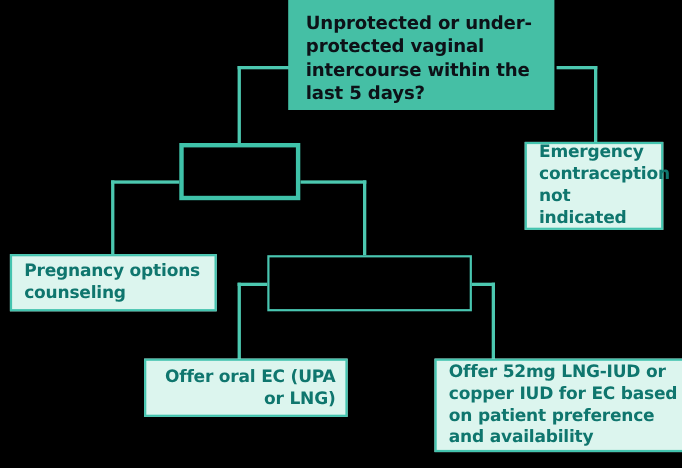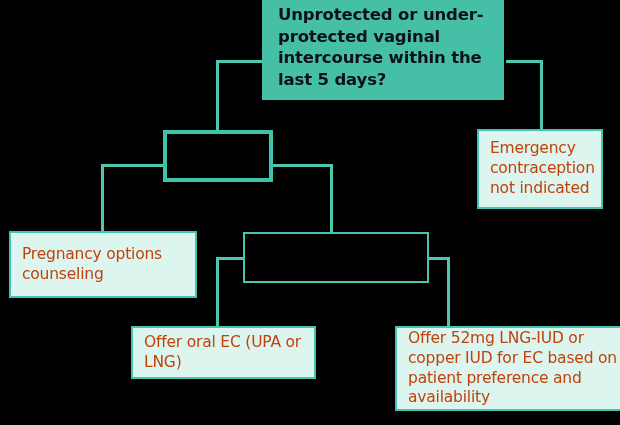--- a/index.html
+++ b/index.html
@@ -35,39 +35,39 @@
     display: block;
     width: 100%;
     white-space: pre-line;
   }
 
   
   .node.root {
     background: #45bfa5;
     border: none;
     padding: 10px 14px 10px 16px;
-    align-items: flex-end;
+    align-items: flex-start;
   }
   .node.root .txt {
     color: #0d1117;
     font-weight: bold;
     font-size: 16.5px;
     line-height: 1.30;
     letter-spacing: -0.15px;
   }
 
   
   .node.leaf {
     background: #dcf5ee;
     border: 2px solid #44c4af;
     padding: 7px 9px 7px 11px;
   }
   .node.leaf .txt {
-    color: #c2410c;
-    font-weight: normal;
+    color: #0f766e;
+    font-weight: bold;
     font-size: 15.5px;
     line-height: 1.28;
     letter-spacing: -0.2px;
   }
 
   
   .node.blank {
     background: #000000;
   }
   .node.blank.thick { border: 4px solid #3fc2a9; }
@@ -122,29 +122,29 @@
   </div>
 
   <div class="node leaf" style="left:477px; top:129px; width:126px; height:80px;">
     <span class="txt">Emergency contraception not indicated</span>
   </div>
 
   <div class="node blank thick" style="left:163px; top:130px; width:110px; height:52px;">
     <span class="txt"></span>
   </div>
 
-  <div class="node leaf" style="left:9px; top:231px; width:188px; height:67px;">
+  <div class="node leaf" style="left:9px; top:231px; width:188px; height:52px;">
     <span class="txt">Pregnancy options counseling</span>
   </div>
 
   <div class="node blank thin" style="left:243px; top:232px; width:186px; height:51px;">
     <span class="txt"></span>
   </div>
 
-  <div class="node leaf" style="left:131px; top:326px; width:185px; height:53px;">
+  <div class="node leaf" style="left:131px; top:326px; width:185px; height:53px;text-align:right;">
     <span class="txt">Offer oral EC (UPA or LNG)</span>
   </div>
 
   <div class="node leaf" style="left:359px; top:326px; width:233px; height:85px;margin-left:36px;">
     <span class="txt">Offer 52mg LNG-IUD or copper IUD for EC based on patient preference and availability</span>
   </div>
 
 
 </div>
 

